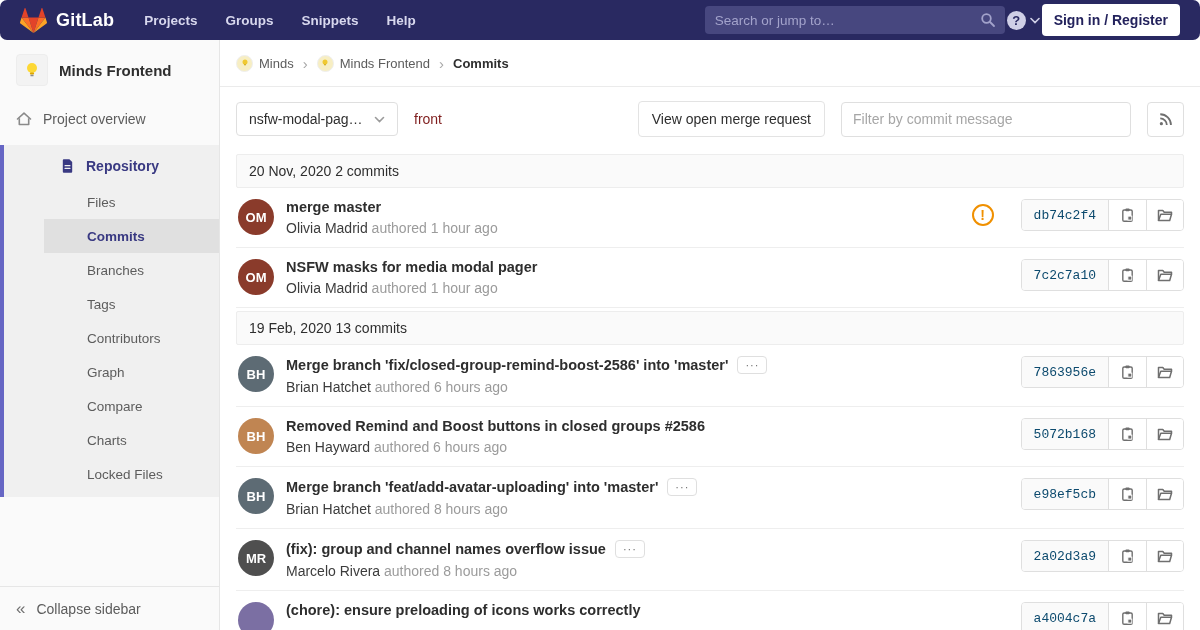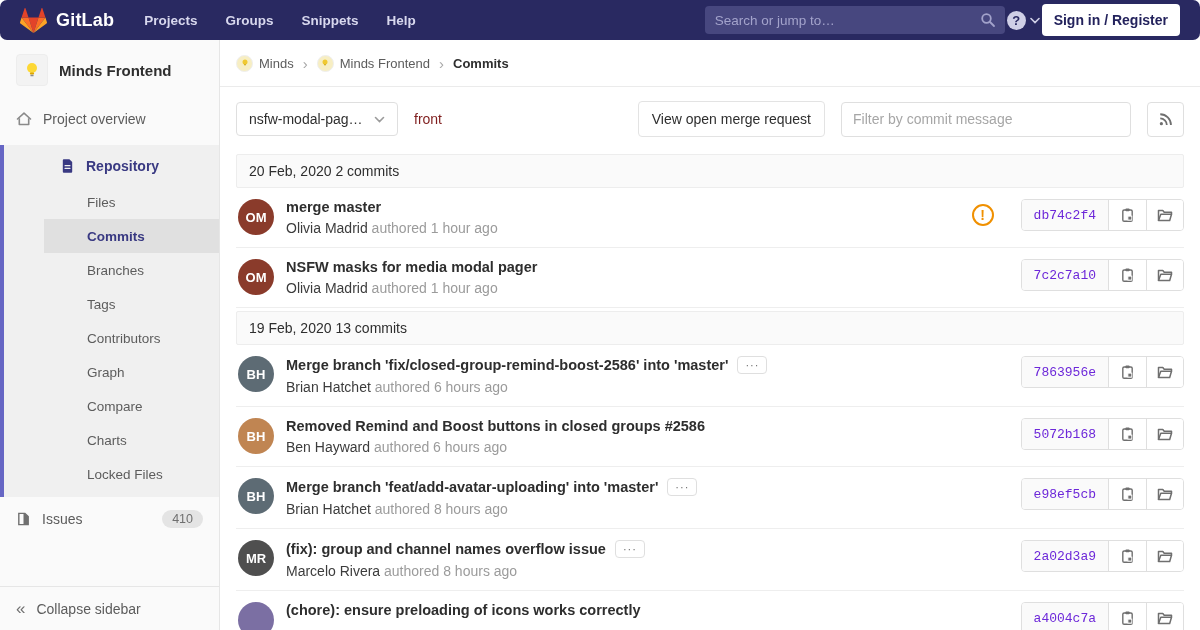--- a/index.html
+++ b/index.html
@@ -138,21 +138,21 @@
   .commit-right { display:flex; align-items:center; gap:27px; }
   .warn-icon {
     width:22px; height:22px; border:2px solid #f09000; border-radius:50%; color:#f09000;
     font-size:14px; font-weight:700; display:flex; align-items:center; justify-content:center;
     cursor:pointer;
   }
   .sha-group { display:flex; align-items:stretch; height:32px; border:1px solid #dfdfdf; border-radius:4px; overflow:hidden; }
   .sha {
     display:flex; align-items:center; padding:0 12px; background:#fafafa;
     border-right:1px solid #dfdfdf; font-family:"Liberation Mono", monospace;
-    font-size:13px; color:#6d28d9; cursor:pointer;
+    font-size:13px; color:#0c4a6e; cursor:pointer;
   }
   .icon-btn { width:37px; display:flex; align-items:center; justify-content:center; background:#fff; cursor:pointer; }
   .icon-btn + .icon-btn { border-left:1px solid #dfdfdf; }
 </style>
 </head>
 <body>
 
 <header class="navbar">
   <div class="nav-left">
     <div class="logo">
@@ -226,28 +226,20 @@
         <li>Branches</li>
         <li>Tags</li>
         <li>Contributors</li>
         <li>Graph</li>
         <li>Compare</li>
         <li>Charts</li>
         <li>Locked Files</li>
       </ul>
   </div>
 
-  <div class="side-item issues-row">
-    <svg width="15" height="16" viewBox="0 0 16 16">
-      <path fill="none" stroke="#6f6f6f" stroke-width="1.5" d="M3 2h6.5L13 5.5V14H3z"></path>
-      <path fill="#6f6f6f" d="M8 2h1.5L13 5.5V14H8z"></path>
-    </svg>
-    <span>Issues</span>
-    <span class="badge">410</span>
-  </div>
 
   <div class="collapse-row">
     <span class="collapse-icon">«</span>
     <span>Collapse sidebar</span>
   </div>
 </aside>
 
 <main class="main">
   <div class="breadcrumb-bar">
       <span class="crumb">
@@ -287,21 +279,21 @@
     <button class="rss-btn">
       <svg width="15" height="15" viewBox="0 0 16 16">
         <circle cx="3.6" cy="12.4" r="1.7" fill="#6f6f6f"></circle>
         <path d="M2.4 6.9a7 7 0 017 7" fill="none" stroke="#6f6f6f" stroke-width="1.9"></path>
         <path d="M2.4 2.4A11.4 11.4 0 0113.8 13.8" fill="none" stroke="#6f6f6f" stroke-width="1.9"></path>
       </svg>
     </button>
   </div>
 
   <div class="commit-list">
-      <div class="date-header">20 Feb, 2020 2 commits</div>
+      <div class="date-header">20 Nov, 2020 2 commits</div>
       <div class="commit-row">
     <div class="commit-avatar" style="background: rgb(138, 59, 43);">OM</div>
     <div class="commit-main">
       <div class="commit-title-line">
         <span class="commit-title">merge master</span>
 
       </div>
       <div class="commit-meta">
         <span class="commit-author">Olivia Madrid</span>
         <span>authored 1 hour ago</span>

